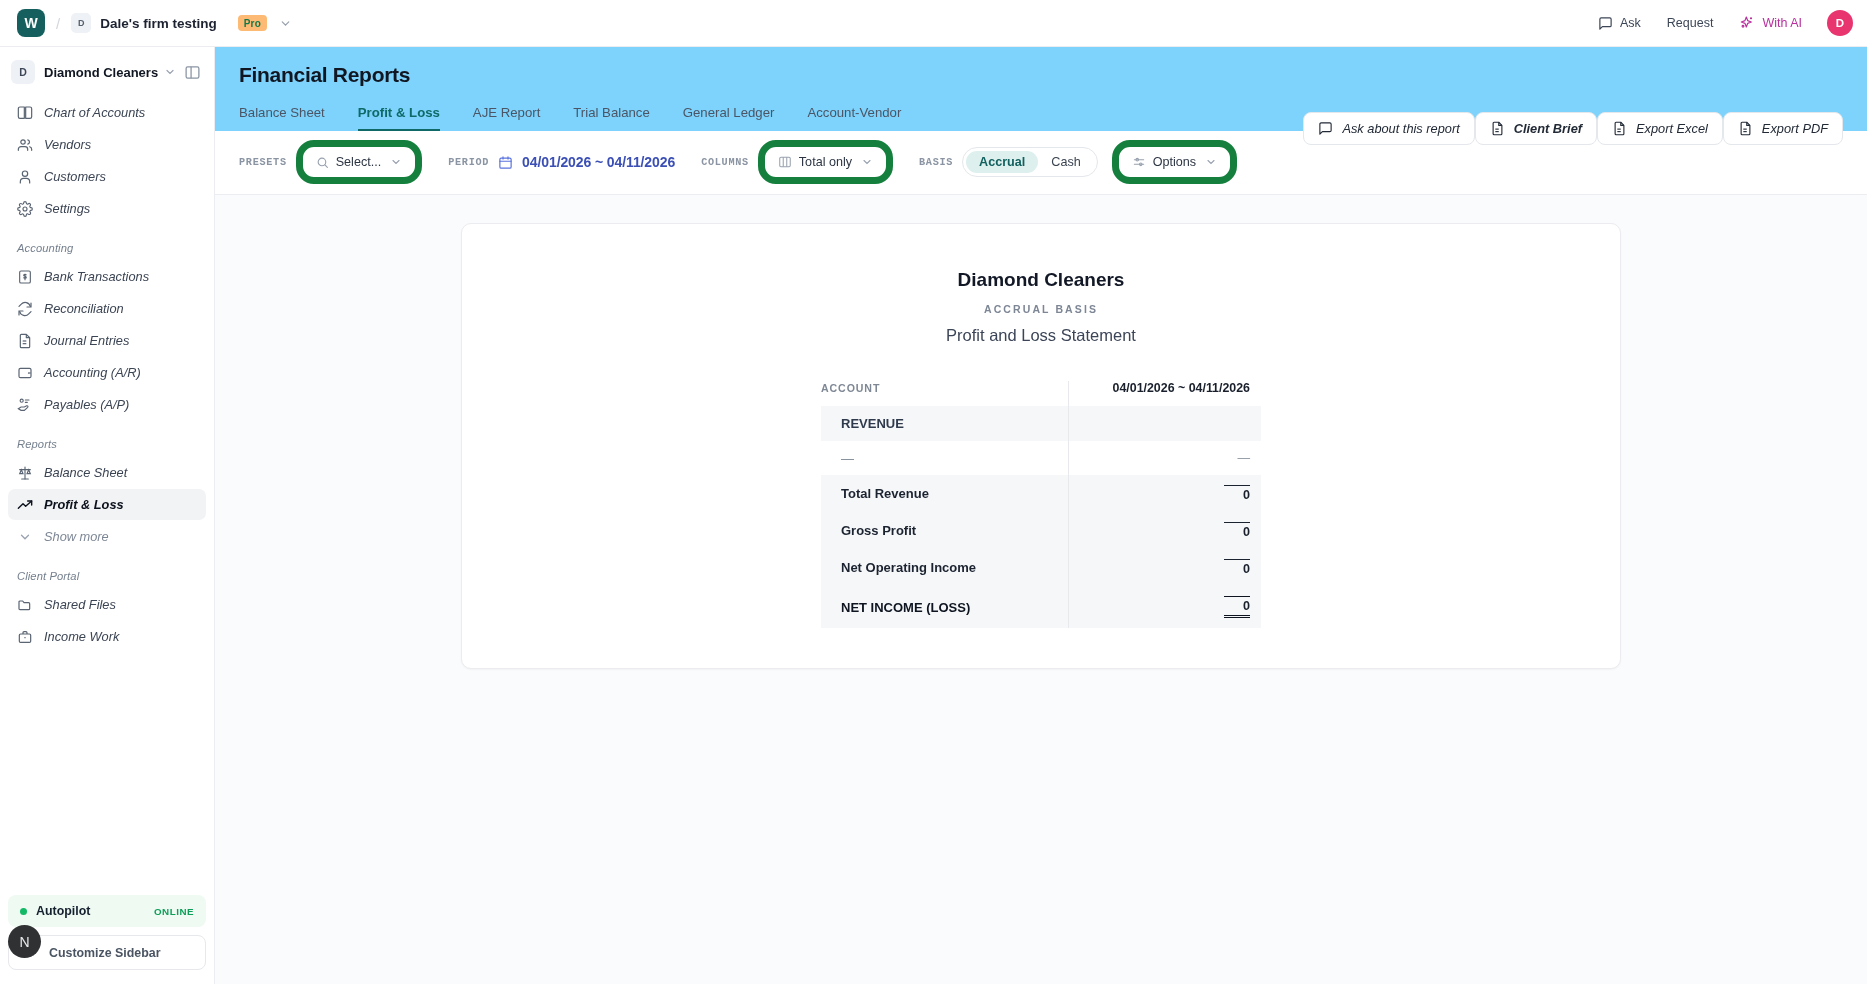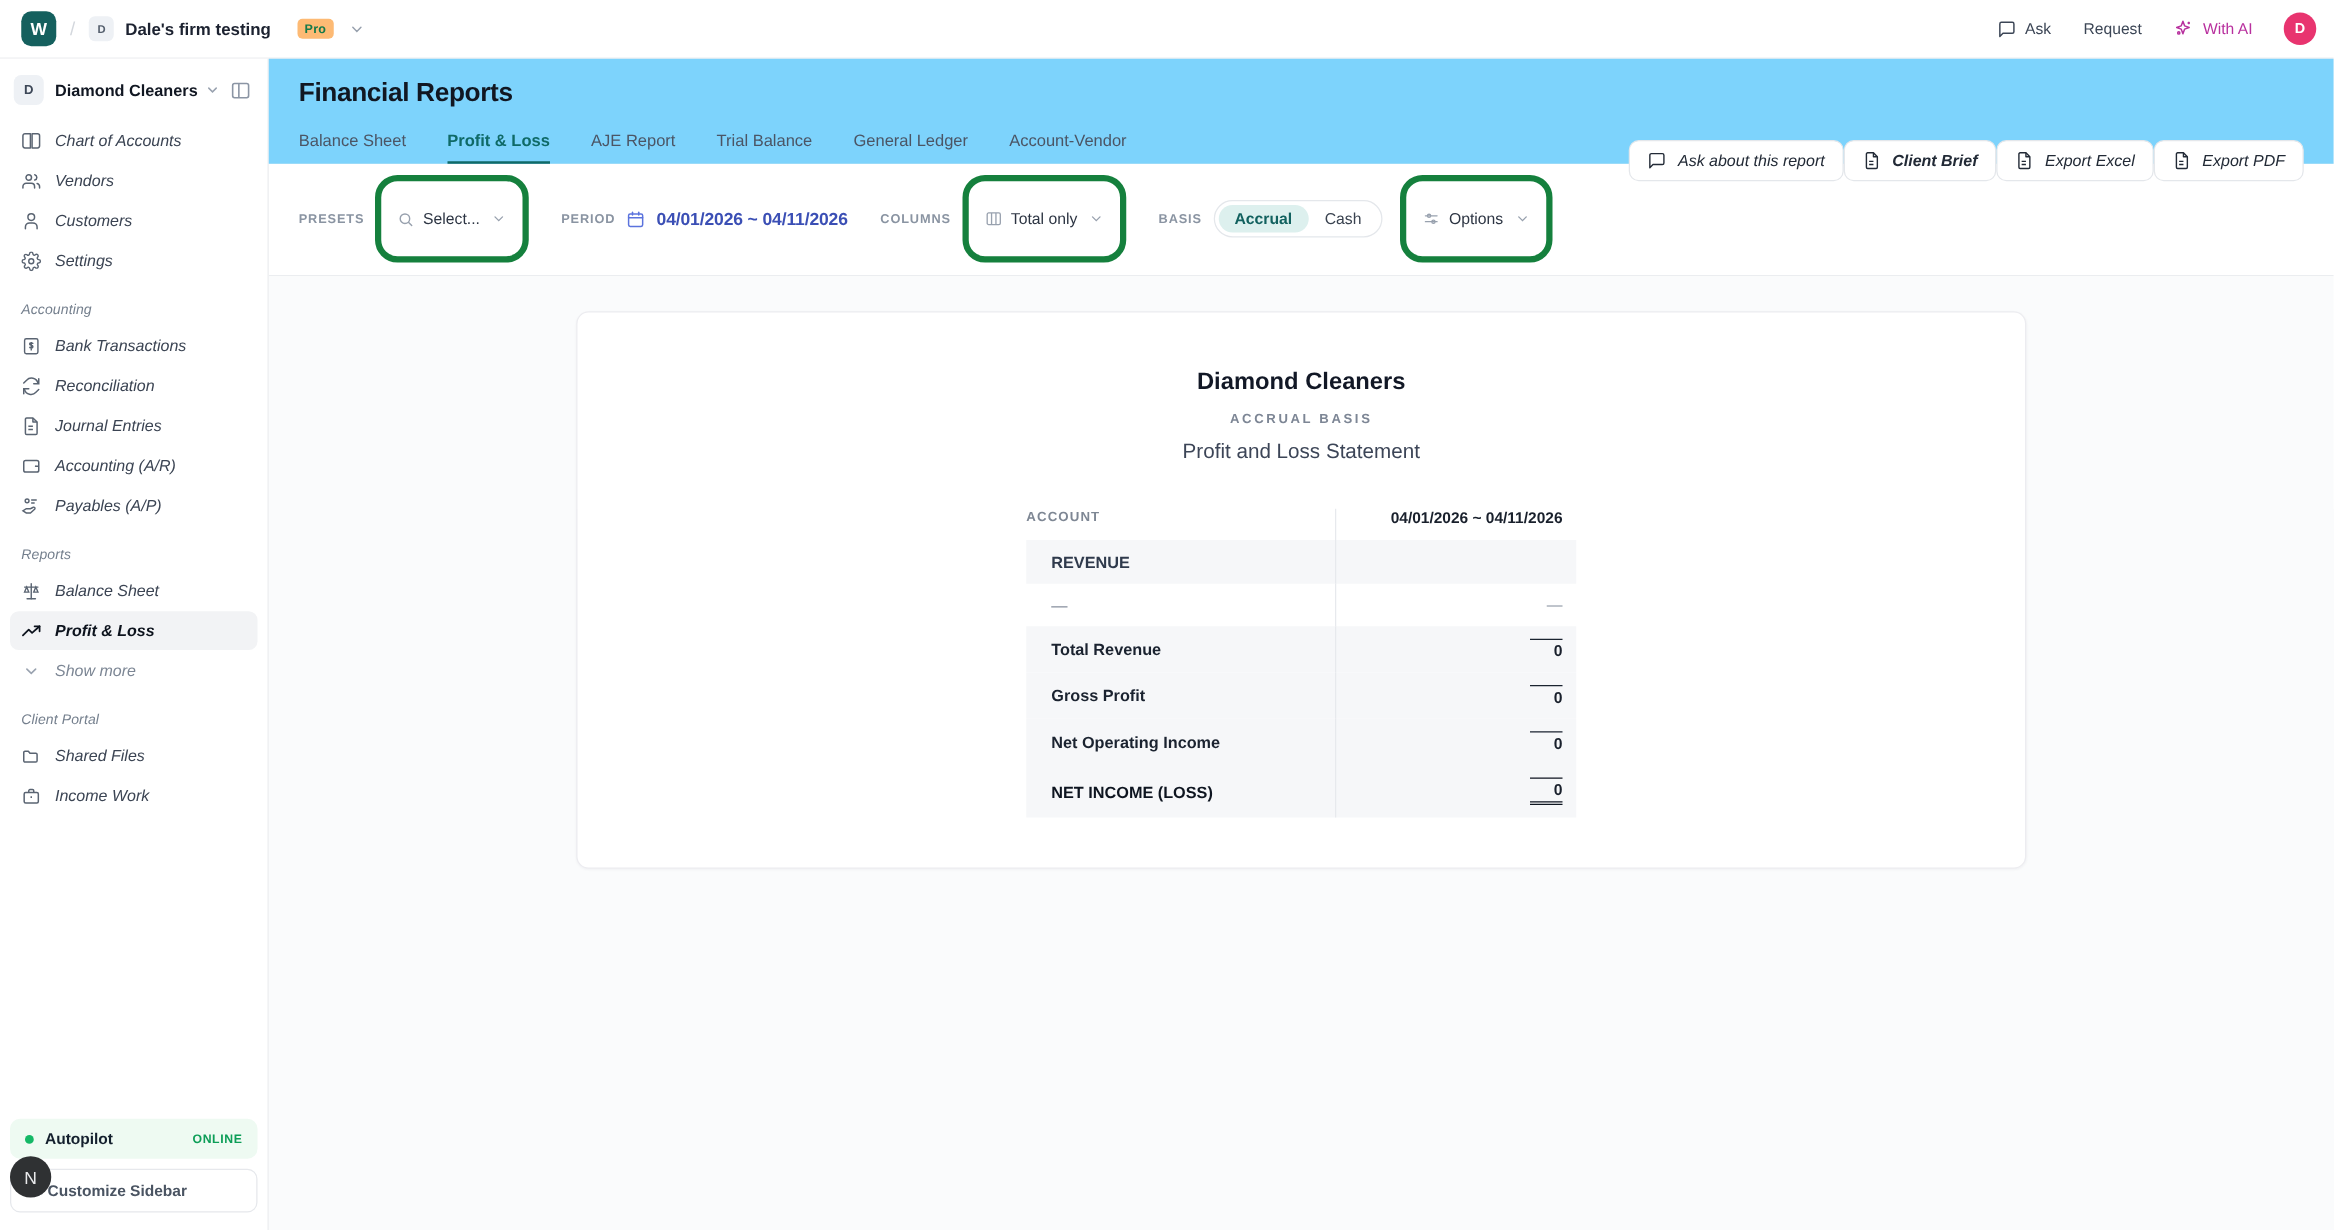--- a/index.html
+++ b/index.html
@@ -90,21 +90,21 @@
   .sb-foot { padding: 8px 8px 14px 8px; position: relative; }
   .autopilot {
     display: flex; align-items: center;
     background: #eefaf2; border-radius: 8px;
     padding: 9px 12px; margin-bottom: 8px;
   }
   .dot { width: 7px; height: 7px; border-radius: 50%; background: #14b866; margin-right: 9px; }
   .ap-label { font-size: 12.4px; font-weight: bold; color: #14202e; }
   .ap-status { margin-left: auto; font-size: 9.8px; font-weight: bold; color: #0d9e58; letter-spacing: .5px; }
   .customize {
-    display: flex; align-items: center; gap: 2px;
+    display: flex; align-items: center; gap: 13px;
     border: 1px solid #e6e8ec; border-radius: 8px;
     padding: 9px 12px; font-size: 12.4px; color: #4a5462;
     font-weight: bold; cursor: pointer; background:#fff;
   }
   .n-badge {
     position: absolute; left: 8px; bottom: 26px;
     width: 33px; height: 33px; border-radius: 50%;
     background: #2f3133; color: #e9eaec;
     display: flex; align-items: center; justify-content: center;
     font-size: 14px; z-index: 5;
@@ -125,26 +125,26 @@
     height: 2px; background: #0f6a67;
   }
   .toolbar {
     display: flex; align-items: center; gap: 0;
     padding: 9px 24px 10px 24px;
     border-bottom: 1px solid #ebedf0; border-top: 1px solid #ebedf0;
     margin-top: -1px; background: #fff;
   }
   .tb-label {
     font-size: 10.2px; font-weight: bold; color: #8a94a2;
-    letter-spacing: .7px; margin-right: 9px;
+    letter-spacing: .7px; margin-right: 9px; font-family: Liberation Mono, monospace;
   }
   .pill {
     display: flex; align-items: center; gap: 7px;
-    border: 5px solid #15803d; border-radius: 18px;
-    padding: 23px 13px; font-size: 12.6px; color: #2d3murky;
+    border: 7px solid #15803d; border-radius: 18px;
+    padding: 8px 13px; font-size: 12.6px; color: #2d3murky;
     color: #2d3543; background: #fff; cursor: pointer;
   }
   .pill .muted-ic { color: #98a1ae; display:flex; }
   .pill .cv { color: #98a1ae; display:flex; margin-left: 2px;}
   .period-box {
     display: flex; align-items: center; gap: 9px;
     margin-right: 26px; cursor: pointer;
   }
   .period-val { font-size: 14px; font-weight: bold; color: #3b4fb5; letter-spacing: -0.1px; }
   .seg {

